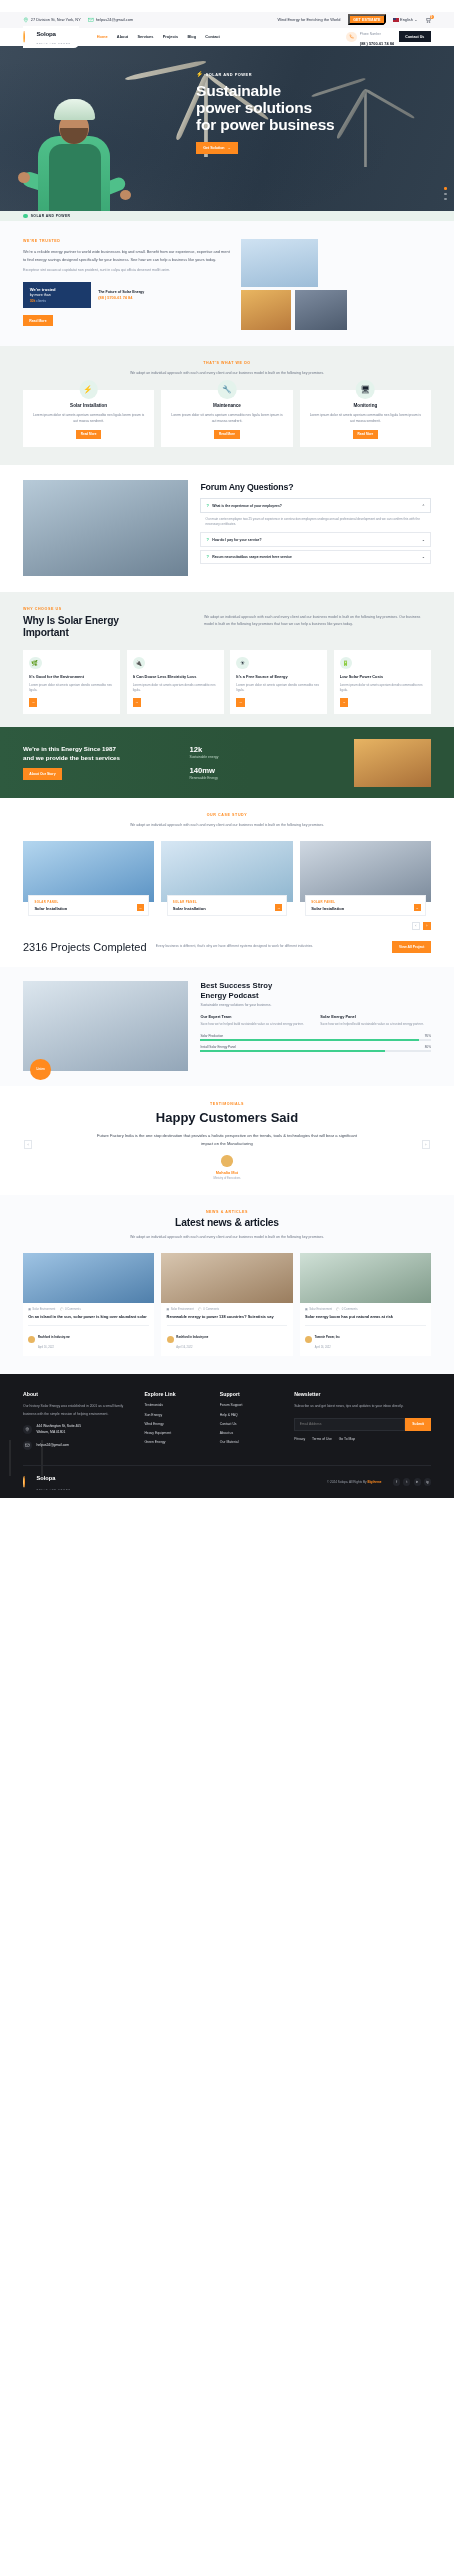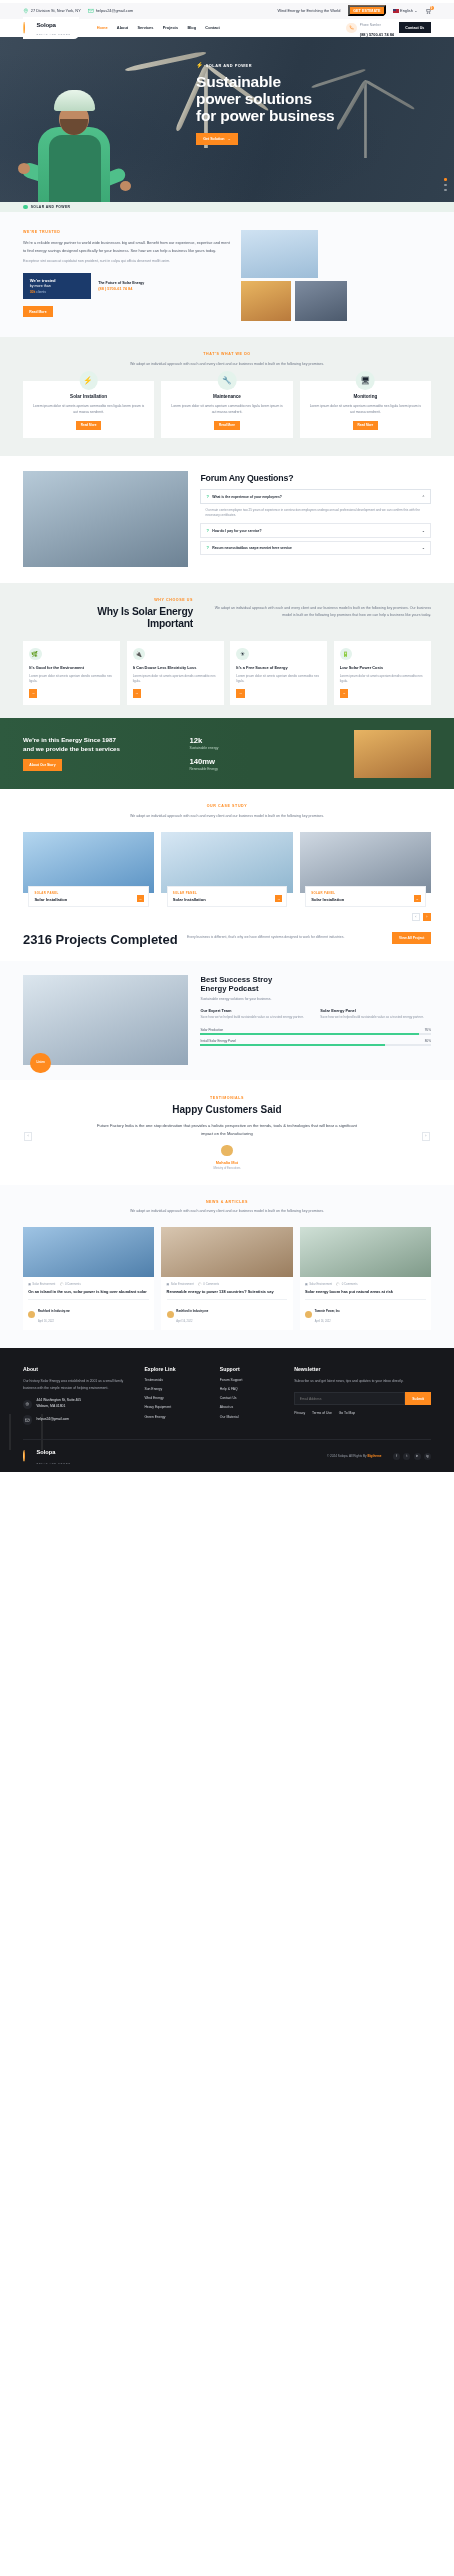--- a/index.html
+++ b/index.html
@@ -3,21 +3,21 @@
 <meta charset="utf-8">
 <style>
   * { margin:0; padding:0; box-sizing:border-box; }
   html,body { width:454px; }
   body {
     font-family:"Liberation Sans", sans-serif;
     background:#ffffff;
     color:#1b2430;
     -webkit-font-smoothing:antialiased;
   }
-  .wrap { width:454px; margin:3px auto; position:relative; overflow:hidden; }
+  .wrap { width:454px; margin:12px auto; position:relative; overflow:hidden; }
   .container { width:408px; margin:0 auto; position:relative; }
 
   
   .topbar {
     height:15.5px; background:#f7f7f9; display:flex; align-items:center;
     font-size:3.9px; color:#2c3444;
   }
   .topbar .container { display:flex; align-items:center; gap:7.2px; }
   .tb-item { display:flex; align-items:center; gap:2.1px; white-space:nowrap; }
   .tb-ico { width:5.7px; height:5.7px; display:inline-block; color:#3ecf8e; }
@@ -188,21 +188,21 @@
     font-size:3.4px; font-weight:bold; color:#1b2430;
     display:flex; justify-content:space-between; align-items:center;
   }
   .acc-item.open { background:#fff; border-color:#dfe4ea; }
   .acc-body { font-size:3.1px; line-height:1.8; color:#8a93a2; padding:1px 5.2px 4.6px; font-weight:normal; }
   .acc-q { display:flex; gap:3.1px; align-items:center; }
   .acc-q .qi { color:#3ecf8e; font-size:4.1px; }
 
   
   .sec-imp { background:#eef2f0; padding:15.5px 0 13.4px; }
-  .imp-head { display:flex; gap:11px; align-items:flex-start;text-align:right; }
+  .imp-head { display:flex; gap:11px; align-items:flex-start; }
   .imp-head .left { width:170px; }
   .imp-head .right { flex:1; font-size:3.6px; line-height:1.85; color:#6d7686; padding-top:7.2px; }
   .imp-grid { display:flex; gap:6.2px; margin-top:11.4px; }
   .imp-card { flex:1; background:#fff; padding:7.2px 6.2px 7.2px; position:relative; }
   .imp-card .ic { width:12.4px; height:12.4px; border-radius:50%; background:#e4f3ec;
     display:flex; align-items:center; justify-content:center; font-size:5.7px; margin-bottom:4.6px; }
   .imp-card h4 { font-size:3.9px; font-weight:bold; color:#131a26; line-height:1.4; }
   .imp-card p { font-size:3.1px; line-height:1.8; color:#8a93a2; margin-top:3.1px; }
   .imp-card .arr { width:8.3px; height:8.3px; background:#ff8a1e; color:#fff;
     display:flex; align-items:center; justify-content:center; font-size:3.6px; margin-top:4.6px; }
@@ -233,21 +233,21 @@
   .proj-cap { background:#fff; border:0.5px solid #eceff3; margin:-7.2px 5.2px 0; position:relative; padding:4.6px 5.2px; }
   .proj-cap .k { font-size:2.8px; color:#ff8a1e; font-weight:bold; letter-spacing:0.4px; }
   .proj-cap .t { font-size:4.1px; font-weight:bold; color:#131a26; margin-top:1.5px; }
   .proj-cap .arr { position:absolute; right:4.1px; bottom:4.1px; width:7.2px; height:7.2px;
     background:#ff8a1e; color:#fff; display:flex; align-items:center; justify-content:center; font-size:3.6px; }
   .proj-nav { display:flex; gap:2.6px; justify-content:flex-end; margin-top:5.2px; }
   .pn { width:8.3px; height:8.3px; border:0.5px solid #dfe4ea; display:flex; align-items:center;
     justify-content:center; font-size:3.6px; color:#8a93a2; cursor:pointer; }
   .pn.on { background:#ff8a1e; border-color:#ff8a1e; color:#fff; }
   .proj-foot { display:flex; align-items:flex-start; gap:9.3px; margin-top:11.4px; }
-  .proj-foot h3 { font-size:13px; font-weight:bold; color:#131a26; }
+  .proj-foot h3 { font-size:11px; font-weight:normal; color:#131a26; }
   .proj-foot p { font-size:3.4px; line-height:1.8; color:#7b8495; flex:1; margin-top:1.5px; }
   .proj-btn { background:#ff8a1e; color:#fff; border:none; cursor:pointer;
     font-size:3.4px; font-weight:bold; padding:4.1px 6.7px; white-space:nowrap; }
 
   
   .sec-pod { background:#fafbfd; padding:14.5px 0; }
   .pod-grid { display:flex; gap:12.4px; align-items:flex-start; }
   .pod-img { width:165px; height:90px; background:linear-gradient(160deg,#dce6ee,#93a6b8); position:relative; }
   .pod-badge { position:absolute; left:7.2px; bottom:-8.3px; width:20.7px; height:20.7px; border-radius:50%;
     background:#ff8a1e; color:#fff; font-size:2.8px; font-weight:bold; line-height:1.25;
@@ -260,21 +260,21 @@
   .pod-col h4 { font-size:3.9px; font-weight:bold; color:#131a26; }
   .pod-col p { font-size:3.1px; line-height:1.8; color:#8a93a2; margin-top:2.6px; }
   .bars { margin-top:6.7px; }
   .bar-row { margin-bottom:4.1px; }
   .bar-top { display:flex; justify-content:space-between; font-size:3.1px; color:#4e5766; margin-bottom:1.5px; }
   .bar-track { height:1.5px; background:#e6eaef; }
   .bar-fill { height:1.5px; background:#3ecf8e; }
 
   
   .sec-test { background:#fff; padding:16.5px 0 15.5px; text-align:center; position:relative; }
-  .sec-test h2 { font-size:10px; font-weight:bold; color:#131a26; }
+  .sec-test h2 { font-size:13px; font-weight:bold; color:#131a26; }
   .test-q { font-size:4.1px; line-height:1.95; color:#3d4654; max-width:269px; margin:7.2px auto 0; }
   .test-av { width:11.4px; height:11.4px; border-radius:50%; background:#e9b661; margin:7.2px auto 0; }
   .test-n { font-size:3.9px; font-weight:bold; color:#ff8a1e; margin-top:3.1px; }
   .test-r { font-size:2.8px; color:#9aa3b1; margin-top:1px; }
   .test-arrow { position:absolute; top:50%; width:8.3px; height:8.3px; border:0.5px solid #e3e7ec;
     display:flex; align-items:center; justify-content:center; font-size:3.6px; color:#8a93a2; cursor:pointer; }
   .test-arrow.l { left:24px; } .test-arrow.r { right:24px; }
 
   
   .sec-blog { background:#fafbfd; padding:14.5px 0 17.6px; }
@@ -723,20 +723,21 @@
       <p class="test-q">Future Factory India is the one stop destination that provides a holistic perspective on the trends, tools &amp; technologies that will bear a significant impact on the Manufacturing</p>
       <div class="test-av"></div>
       <div class="test-n">Mahalia Mot</div>
       <div class="test-r">Ministry of Executives</div>
     </div>
   </section>
 
   <section class="sec-blog">
     <div class="container center">
       <div class="kicker">NEWS &amp; ARTICLES</div>
+      <h2 class="sec-title">Latest news &amp; articles</h2>
       <p class="sec-sub" style="max-width:217px;margin:4.6px auto 0;">We adopt an individual approach with each and every client and our business model is built on the following key promises.</p>
     </div>
     <div class="container blog-grid">
       <article class="blog-card">
         <div class="blog-img b1"></div>
         <div class="blog-body">
           <div class="blog-meta">
             <span>
                 <b>▣</b>
                 <em style="font-style:normal">Solar Environment</em>

